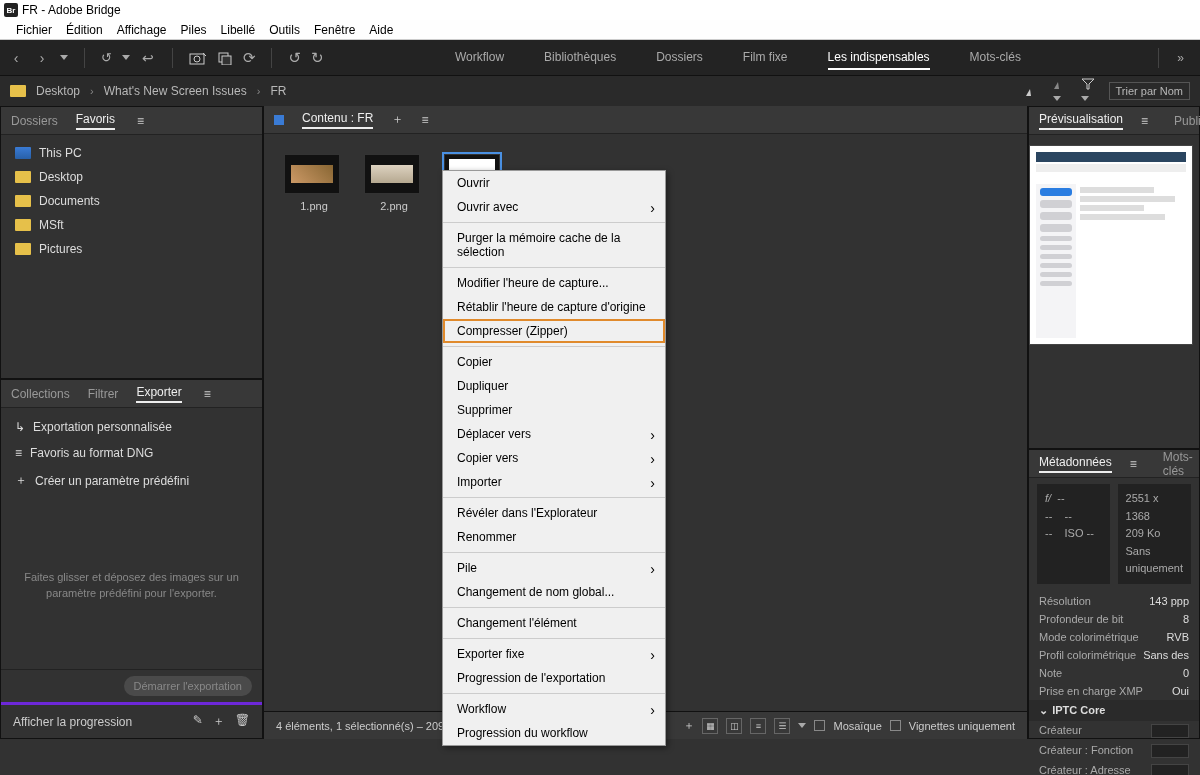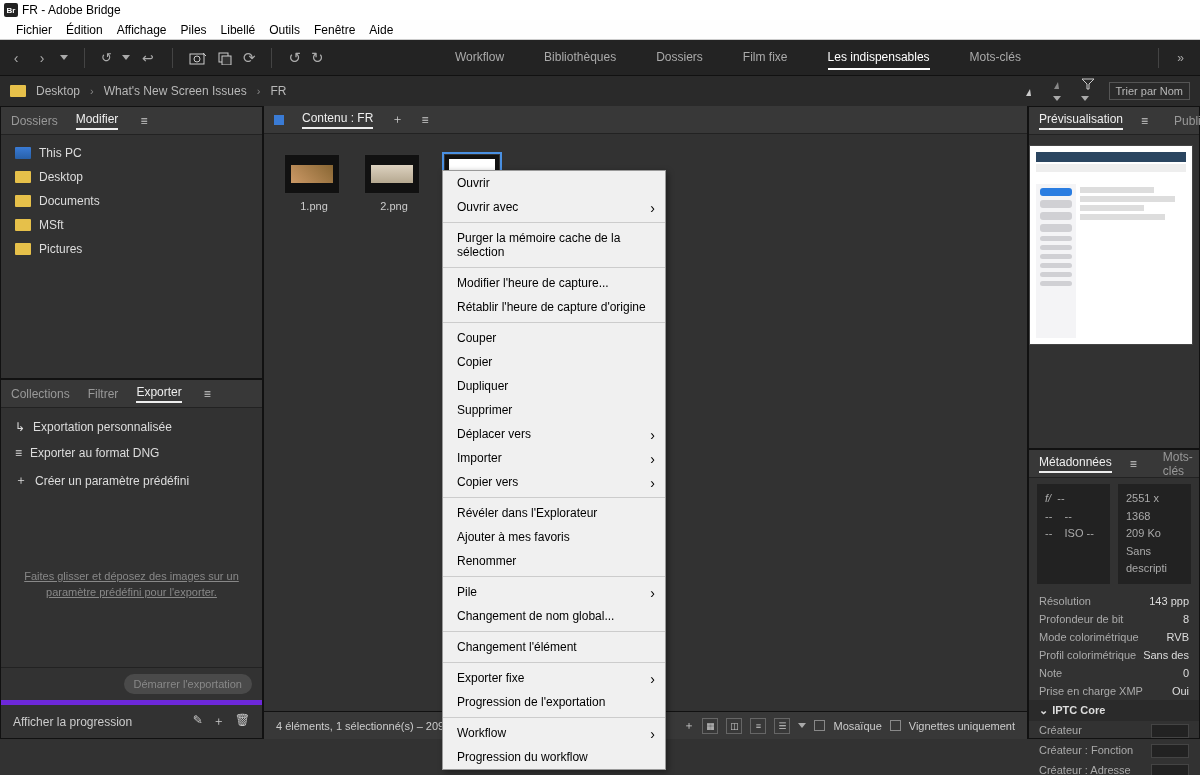--- a/index.html
+++ b/index.html
@@ -34,24 +34,24 @@
 
 .folder-list { padding: 6px 0; flex: 1; }
 .folder-item { display: flex; align-items: center; gap: 8px; padding: 5px 14px; font-size: 12px; color: #ddd; }
 .fi-icon { width: 16px; height: 12px; }
 .pc-icon { background: linear-gradient(#3a7bd5, #2860a8); border-radius: 1px; }
 .fold-icon { background: #e6c04a; border-radius: 1px; }
 
 .export-panel { height: 360px; display: flex; flex-direction: column; }
 .export-items { padding: 6px 0; }
 .export-item { display: flex; align-items: center; gap: 8px; padding: 6px 14px; font-size: 12px; color: #ddd; }
-.export-placeholder { flex: 1; display: flex; align-items: center; justify-content: center; padding: 20px; text-align: center; color: #888; font-size: 11px; line-height: 1.5; text-decoration: underline; }
+.export-placeholder { flex: 1; display: flex; align-items: center; justify-content: center; padding: 20px; text-align: center; color: #888; font-size: 11px; line-height: 1.5; }
 .export-footer { padding: 6px 10px; display: flex; justify-content: flex-end; gap: 8px; align-items: center; border-top: 1px solid #222; }
 .btn-disabled { background: #4a4a4a; color: #888; padding: 4px 10px; border-radius: 10px; font-size: 11px; }
-.status-row { padding: 8px 12px; display: flex; align-items: center; gap: 10px; font-size: 12px; border-top: 5px solid #6d28d9; }
+.status-row { padding: 8px 12px; display: flex; align-items: center; gap: 10px; font-size: 12px; border-top: 3px solid #6d28d9; }
 .status-row .icons { margin-left: auto; display: flex; gap: 10px; }
 
 .center-col { flex: 1; display: flex; flex-direction: column; border-right: 1px solid #111; position: relative; }
 .content-area { flex: 1; padding: 20px; position: relative; }
 .thumbs { display: flex; gap: 20px; }
 .thumb { width: 60px; text-align: center; }
 .thumb-img { width: 56px; height: 40px; background: #111; border: 1px solid #333; margin-bottom: 6px; position: relative; overflow: hidden; }
 .thumb-img.sel { outline: 2px solid #4a90e2; }
 .thumb-inner { position: absolute; inset: 10px 6px; background: linear-gradient(45deg,#c96,#863); }
 .thumb-inner2 { position: absolute; inset: 10px 6px; background: linear-gradient(#ddd2c0,#b5a890); }
@@ -180,21 +180,21 @@
     <span class="sort-btn">Trier par Nom</span>
   </div>
 </div>
 
 <div class="main">
 
   <div class="left-col">
     <div class="panel" style="flex:1; display:flex; flex-direction:column;">
       <div class="panel-header">
         <span class="tab">Dossiers</span>
-        <span class="active">Modifier</span>
+        <span class="active">Favoris</span>
         <span style="margin-left:4px;">≡</span>
       </div>
       <div class="folder-list">
         <div class="folder-item">
             <span class="fi-icon pc-icon"></span>
             <span>This PC</span>
           </div>
         <div class="folder-item">
             <span class="fi-icon fold-icon"></span>
             <span>Desktop</span>
@@ -221,21 +221,21 @@
         <span class="active">Exporter</span>
         <span style="margin-left:4px;">≡</span>
       </div>
       <div class="export-items">
         <div class="export-item">
             <span>↳</span>
             <span>Exportation personnalisée</span>
           </div>
         <div class="export-item">
             <span>≡</span>
-            <span>Exporter au format DNG</span>
+            <span>Favoris au format DNG</span>
           </div>
         <div class="export-item">
             <span>＋</span>
             <span>Créer un paramètre prédéfini</span>
           </div>
       </div>
       <div class="export-placeholder">Faites glisser et déposez des images sur un paramètre prédéfini pour l'exporter.</div>
       <div class="export-footer">
         <span class="btn-disabled">Démarrer l'exportation</span>
       </div>
@@ -337,21 +337,21 @@
       </div>
       <div class="meta-top">
         <div class="meta-box">
           <div><span class="it">f/</span> &nbsp;--</div>
           <div>-- &nbsp;&nbsp; --</div>
           <div>-- &nbsp;&nbsp; <span>ISO</span> --</div>
         </div>
         <div class="meta-box">
           <div>2551 x 1368</div>
           <div>209 Ko</div>
-          <div>Sans descripti</div>
+          <div>Sans uniquement</div>
         </div>
       </div>
       <div class="meta-list">
         <div class="meta-row">
             <span class="k">Résolution</span>
             <span class="v">143 ppp</span>
           </div>
         <div class="meta-row">
             <span class="k">Profondeur de bit</span>
             <span class="v">8</span>
@@ -398,31 +398,30 @@
 </div>
 
 <div class="context-menu" id="ctx">
     <div class="cm-item">Ouvrir</div>
     <div class="cm-item arrow">Ouvrir avec</div>
     <div class="cm-sep"></div>
     <div class="cm-item">Purger la mémoire cache de la sélection</div>
     <div class="cm-sep"></div>
     <div class="cm-item">Modifier l'heure de capture...</div>
     <div class="cm-item">Rétablir l'heure de capture d'origine</div>
-    <div class="cm-sep"></div>
-    <div class="cm-item">Couper</div>
+    <div class="cm-item cm-highlight">Compresser (Zipper)</div>
+    <div class="cm-sep"></div>
     <div class="cm-item">Copier</div>
     <div class="cm-item">Dupliquer</div>
     <div class="cm-item">Supprimer</div>
     <div class="cm-item arrow">Déplacer vers</div>
+    <div class="cm-item arrow">Copier vers</div>
     <div class="cm-item arrow">Importer</div>
-    <div class="cm-item arrow">Copier vers</div>
     <div class="cm-sep"></div>
     <div class="cm-item">Révéler dans l'Explorateur</div>
-    <div class="cm-item">Ajouter à mes favoris</div>
     <div class="cm-item">Renommer</div>
     <div class="cm-sep"></div>
     <div class="cm-item arrow">Pile</div>
     <div class="cm-item">Changement de nom global...</div>
     <div class="cm-sep"></div>
     <div class="cm-item">Changement l'élément</div>
     <div class="cm-sep"></div>
     <div class="cm-item arrow">Exporter fixe</div>
     <div class="cm-item">Progression de l'exportation</div>
     <div class="cm-sep"></div>

